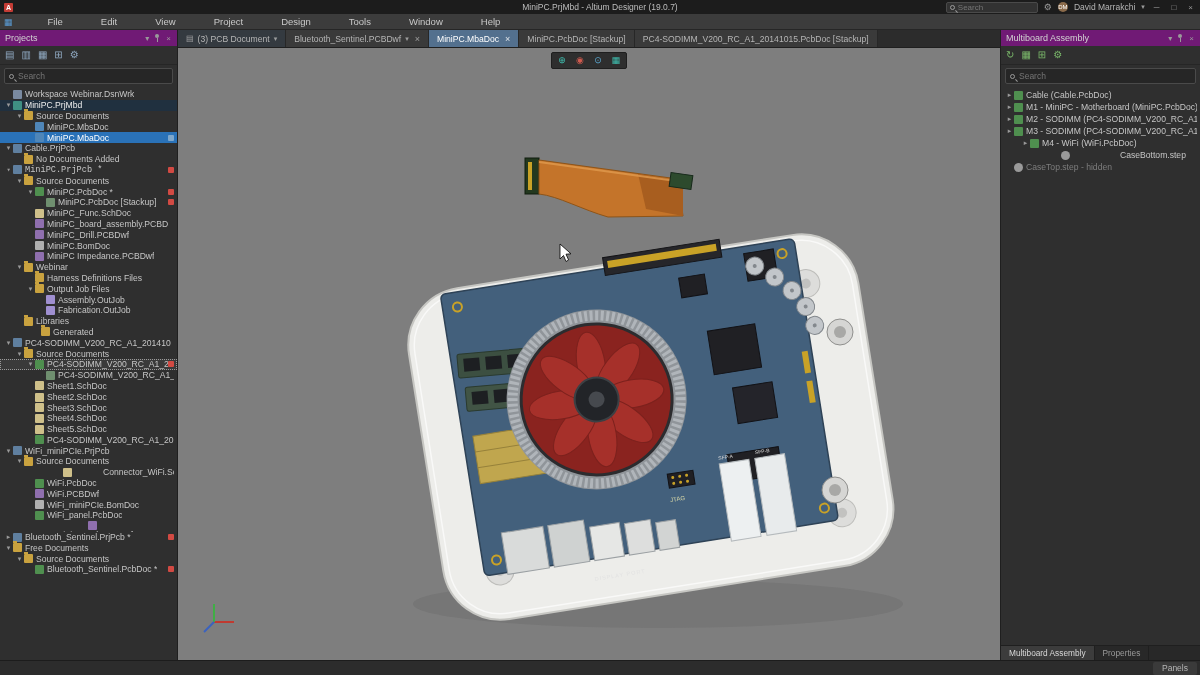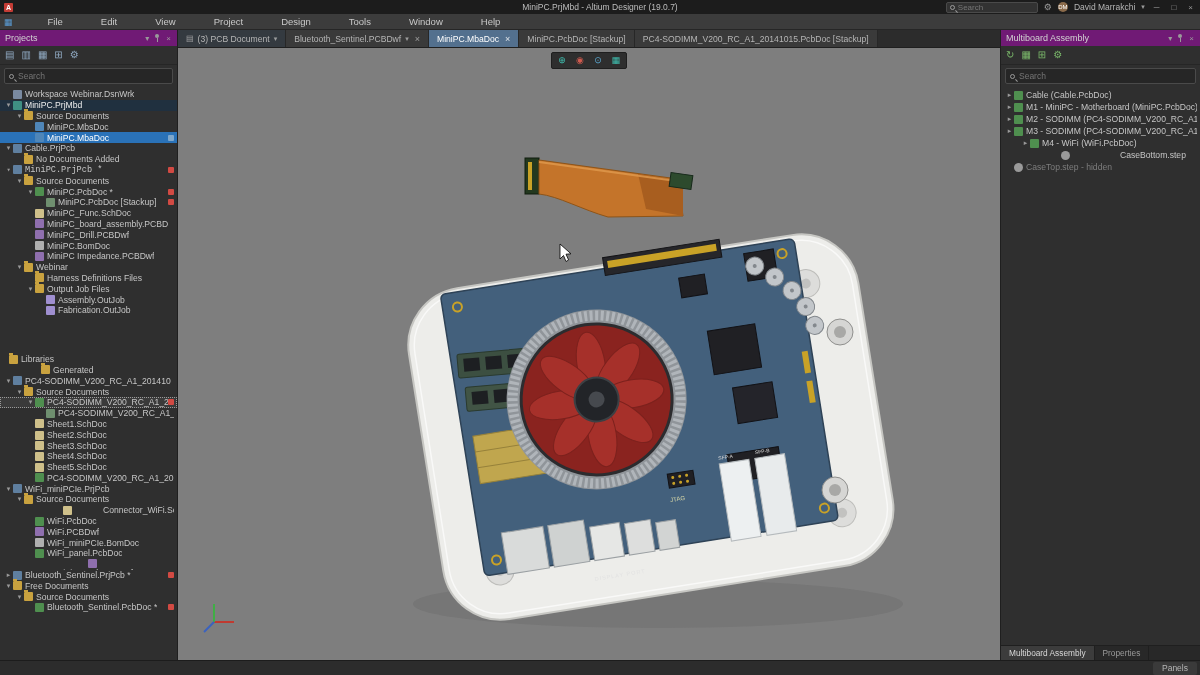--- a/index.html
+++ b/index.html
@@ -256,21 +256,21 @@
           <div class="trow" style="padding-left: 37px;">
             <span class="arrow"></span>
             <span class="tic ic-out"></span>
             <span class="tlabel">Assembly.OutJob</span>
           </div>
           <div class="trow" style="padding-left: 37px;">
             <span class="arrow"></span>
             <span class="tic ic-out"></span>
             <span class="tlabel">Fabrication.OutJob</span>
           </div>
-          <div class="trow" style=" margin-top: 38px;">
+          <div class="trow" style="padding-left: 15px;">
             <span class="arrow"></span>
             <span class="tic ic-folder"></span>
             <span class="tlabel">Libraries</span>
           </div>
           <div class="trow" style="padding-left: 32px;">
             <span class="arrow"></span>
             <span class="tic ic-folder"></span>
             <span class="tlabel">Generated</span>
           </div>
           <div class="trow" style="padding-left: 4px;">

